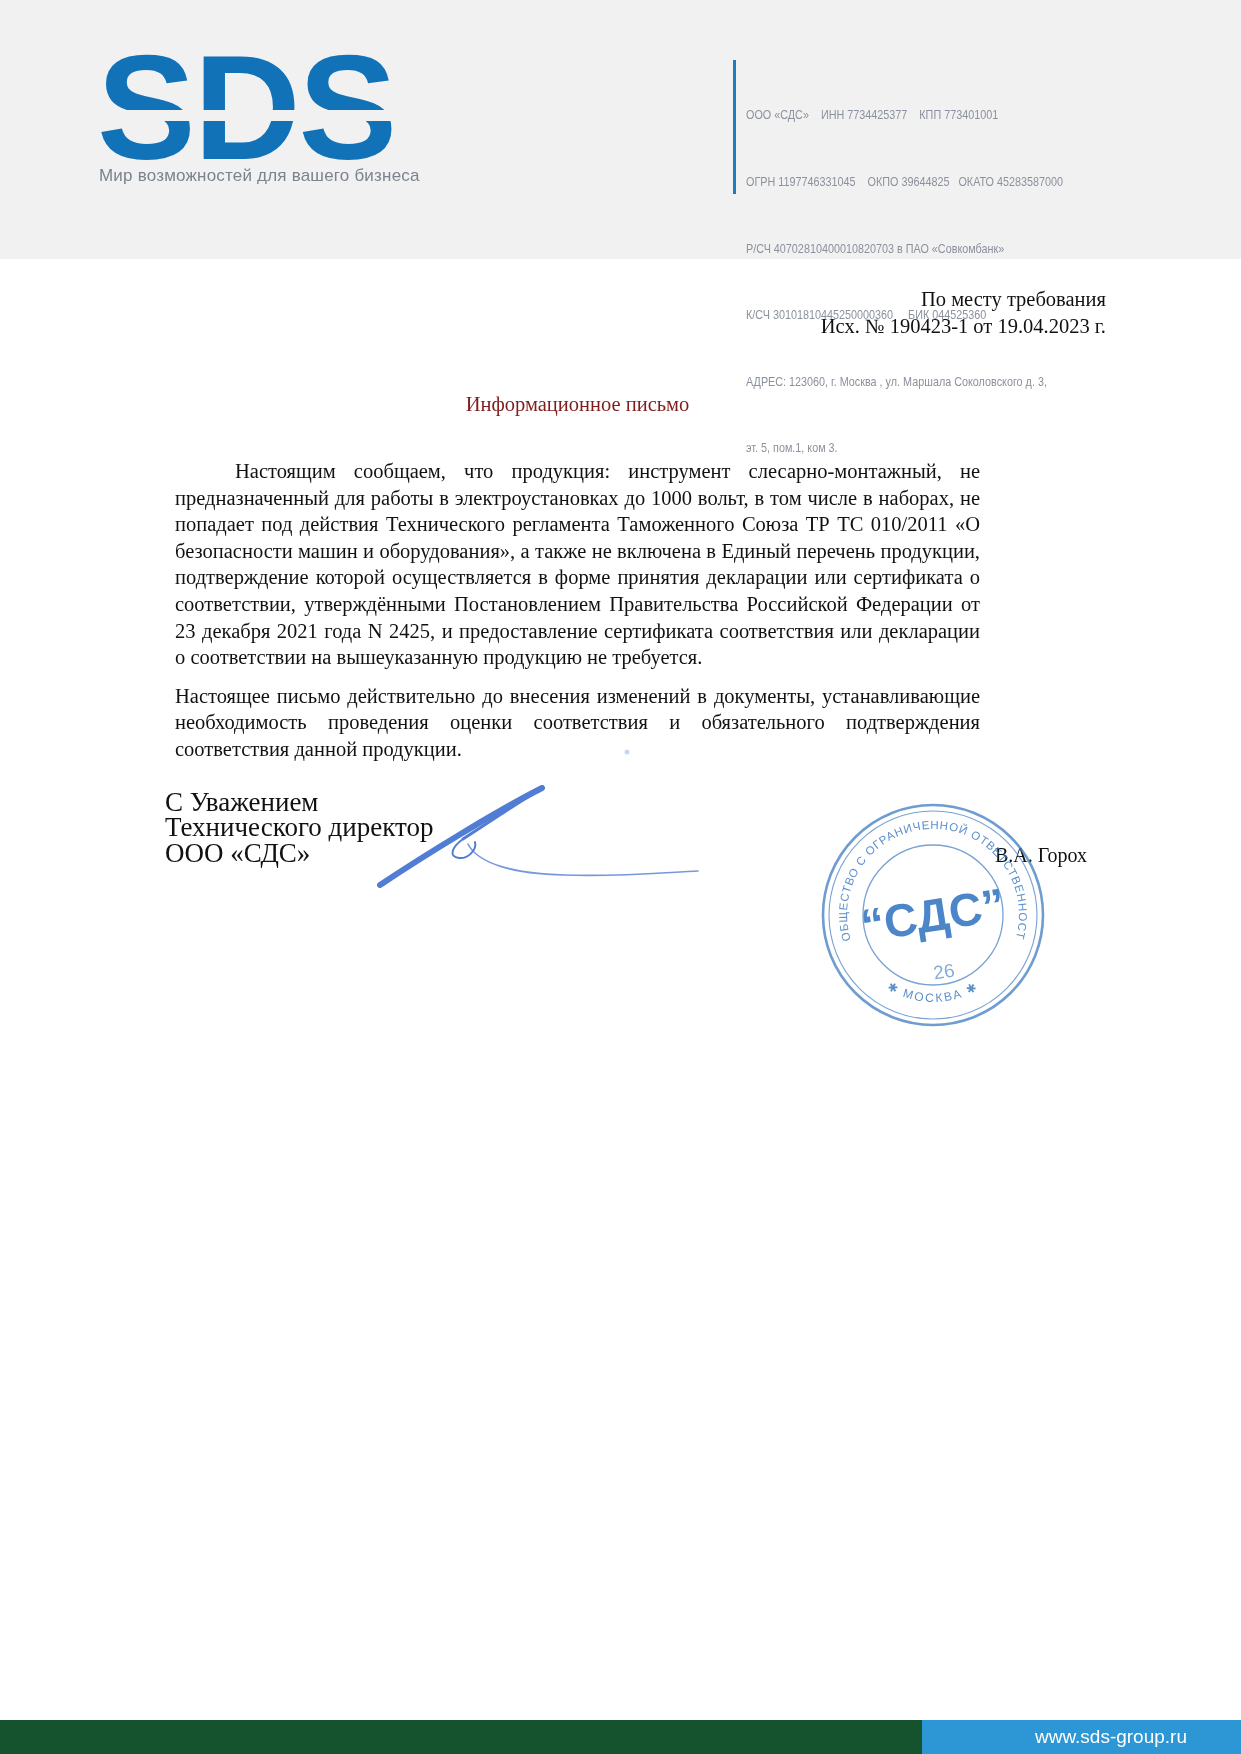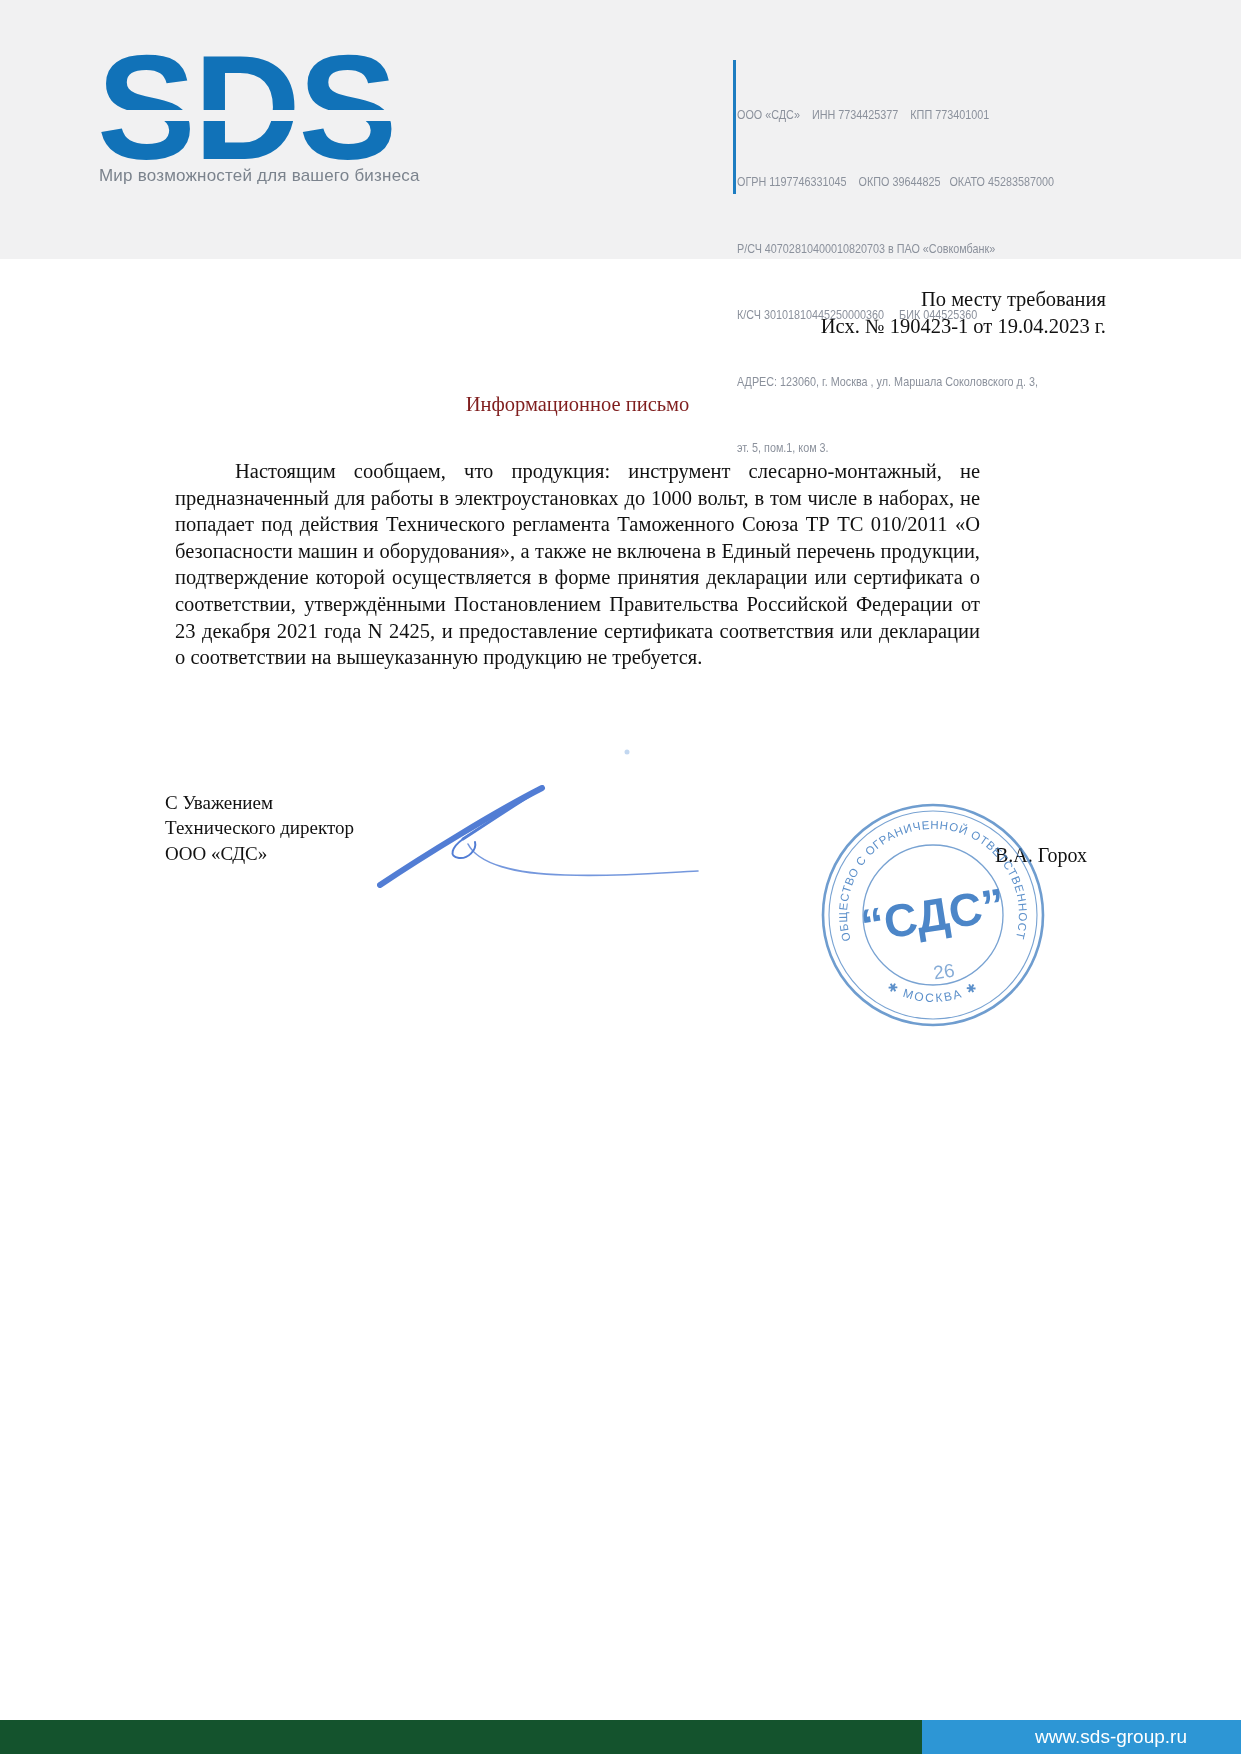--- a/index.html
+++ b/index.html
@@ -16,21 +16,21 @@
     font-family:"Liberation Sans", sans-serif;font-weight:bold;
     font-size:148px;line-height:1;color:#1172b8;letter-spacing:-2px;
   }
   .logo-stripe{position:absolute;left:-6px;top:76px;width:312px;height:11px;background:#f1f1f2;}
   .tagline{
     position:absolute;left:99px;top:166px;
     font-family:"Liberation Sans", sans-serif;font-size:17px;color:#7b838d;letter-spacing:.2px;
   }
   .company-info{
     position:absolute;left:733px;top:60px;height:134px;
-    border-left:3px solid #1d7dc1;padding-left:1px;
+    border-left:3px solid #1d7dc1;padding-left:10px;
   }
   .company-info-inner{
     transform:scaleX(0.8);transform-origin:left top;
     font-family:"Liberation Sans", sans-serif;font-size:13.5px;line-height:22.2px;
     color:#8b919c;white-space:pre;
   }
   
   .ref-block{
     position:absolute;right:135px;top:286px;text-align:right;
     font-size:20.5px;line-height:27px;color:#111;
@@ -42,21 +42,21 @@
   
   .letter-body{
     position:absolute;left:163px;top:446px;width:829px;
     font-size:20.5px;line-height:26.6px;text-align:justify;
   }
   .letter-body p{margin:12px;}
   .letter-body p.indent{text-indent:60px;}
   
   .sign-block{
     position:absolute;left:165px;top:790px;
-    font-size:19px;line-height:25.3px;
+    font-size:27px;line-height:25.3px;
   }
   .signer-name{position:absolute;left:995px;top:844px;font-size:20px;}
   .signature-svg{position:absolute;left:330px;top:740px;}
   .stamp-svg{position:absolute;left:813px;top:795px;opacity:.92;}
   .stamp-ring-text{
     font-family:"Liberation Sans", sans-serif;font-size:11.5px;letter-spacing:.8px;
     fill:#4f87c6;
   }
   .stamp-bottom-text{
     font-family:"Liberation Sans", sans-serif;font-size:12px;letter-spacing:2px;
@@ -104,20 +104,21 @@
 
   <div class="ref-block">
     <div>По месту требования</div>
     <div>Исх. № 190423-1 от 19.04.2023 г.</div>
   </div>
 
   <div class="letter-title">Информационное письмо</div>
 
   <div class="letter-body">
     <p class="indent">Настоящим сообщаем, что продукция: инструмент слесарно-монтажный, не предназначенный для работы в электроустановках до 1000 вольт, в том числе в наборах, не попадает под действия Технического регламента Таможенного Союза ТР ТС 010/2011 «О безопасности машин и оборудования», а также не включена в Единый перечень продукции, подтверждение которой осуществляется в форме принятия декларации или сертификата о соответствии, утверждёнными Постановлением Правительства Российской Федерации от 23 декабря 2021 года N 2425, и предоставление сертификата соответствия или декларации о соответствии на вышеуказанную продукцию не требуется.</p>
+    <p>Настоящее письмо действительно до внесения изменений в документы, устанавливающие необходимость проведения оценки соответствия и обязательного подтверждения соответствия данной продукции.</p>
   </div>
 
   <div class="sign-block">
     <div>С Уважением</div>
     <div>Технического директор</div>
     <div>ООО «СДС»</div>
   </div>
 
   <div class="signer-name">В.А. Горох</div>
 

